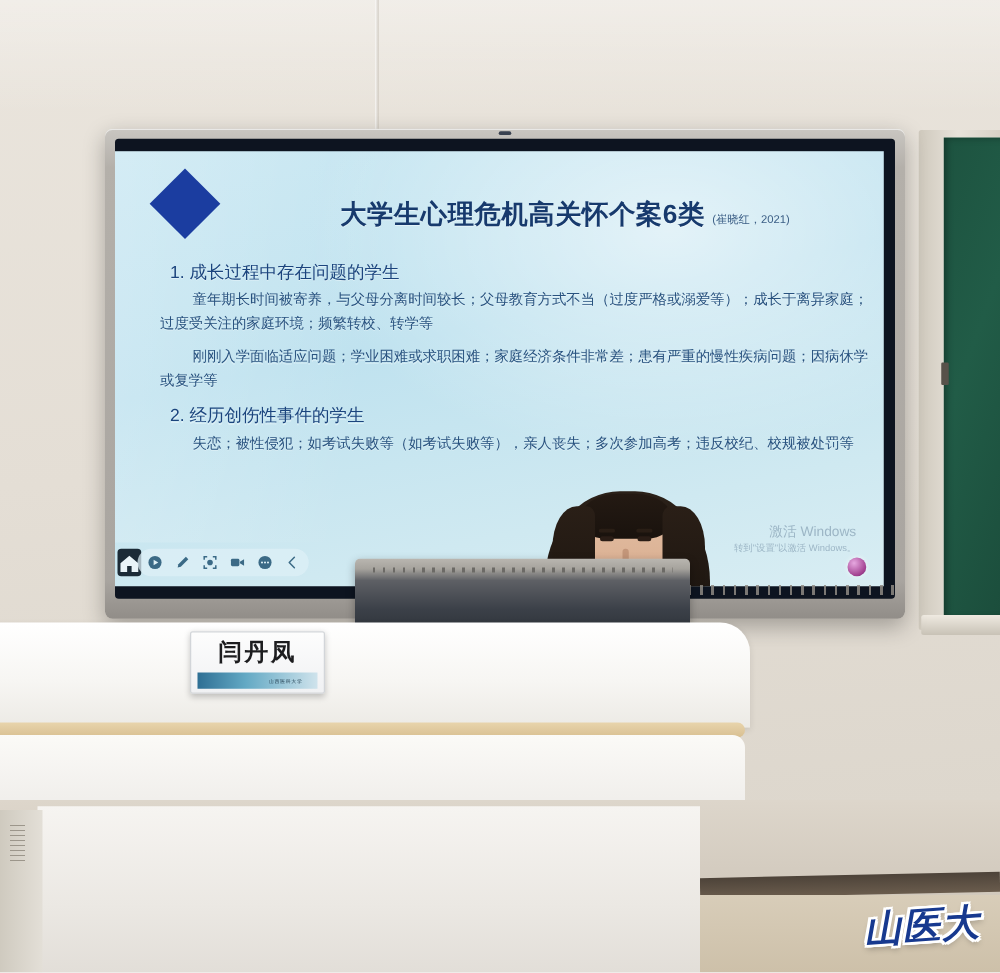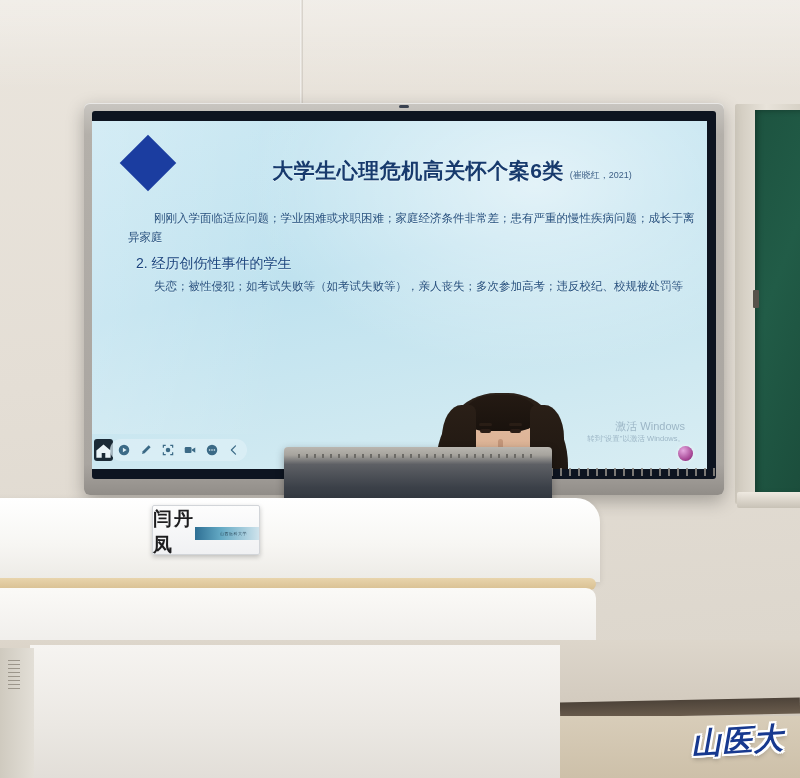--- a/index.html
+++ b/index.html
@@ -249,21 +249,21 @@
   }
 
   
   .nameplate {
     position: absolute; left: 152px; top: 505px;
     width: 108px; height: 50px;
     background: linear-gradient(180deg,#fdfdfd,#f0f1f3);
     border: 1px solid #d2d5d9;
     border-radius: 2px;
     box-shadow: 0 2px 5px rgba(0,0,0,.22);
-    display: flex; align-items: center;
+    display: flex; flex-direction: column; align-items: center;
     padding-top: 3px;
   }
   .nameplate-name {
     font-size: 19px; font-weight: 700; color: #1d1d1f; letter-spacing: 2px;
     font-family: "DejaVu Sans", "Liberation Sans", sans-serif;
   }
   .nameplate-strip {
     margin-top: 3px; width: 96px; height: 13px;
     background: linear-gradient(90deg,#2e6f94 0%, #63a9c4 40%, #cfe3ec 100%);
     display: flex; align-items: center; justify-content: flex-end;
@@ -330,22 +330,24 @@
         <div class="slide-glare"></div>
 
         <div class="diamond"></div>
 
         <div class="slide-title-row">
           <div class="slide-title">大学生心理危机高关怀个案6类</div>
           <div class="slide-credit">(崔晓红，2021)</div>
         </div>
 
         <div class="slide-body">
-
-          <div class="pt-body">刚刚入学面临适应问题；学业困难或求职困难；家庭经济条件非常差；患有严重的慢性疾病问题；成长于离异家庭</div>
+          <div class="pt-head">1. 成长过程中存在问题的学生</div>
+          <div class="pt-body">童年期长时间被寄养，与父母分离时间较长；父母教育方式不当（过度严格或溺爱等）；成长于离异家庭；过度受关注的家庭环境；频繁转校、转学等</div>
+
+          <div class="pt-body">刚刚入学面临适应问题；学业困难或求职困难；家庭经济条件非常差；患有严重的慢性疾病问题；因病休学或复学等</div>
 
           <div class="pt-head">2. 经历创伤性事件的学生</div>
           <div class="pt-body">失恋；被性侵犯；如考试失败等（如考试失败等），亲人丧失；多次参加高考；违反校纪、校规被处罚等</div>
         </div>
 
         <div class="winmark">
           <div class="l1">激活 Windows</div>
           <div class="l2">转到"设置"以激活 Windows。</div>
         </div>
 

